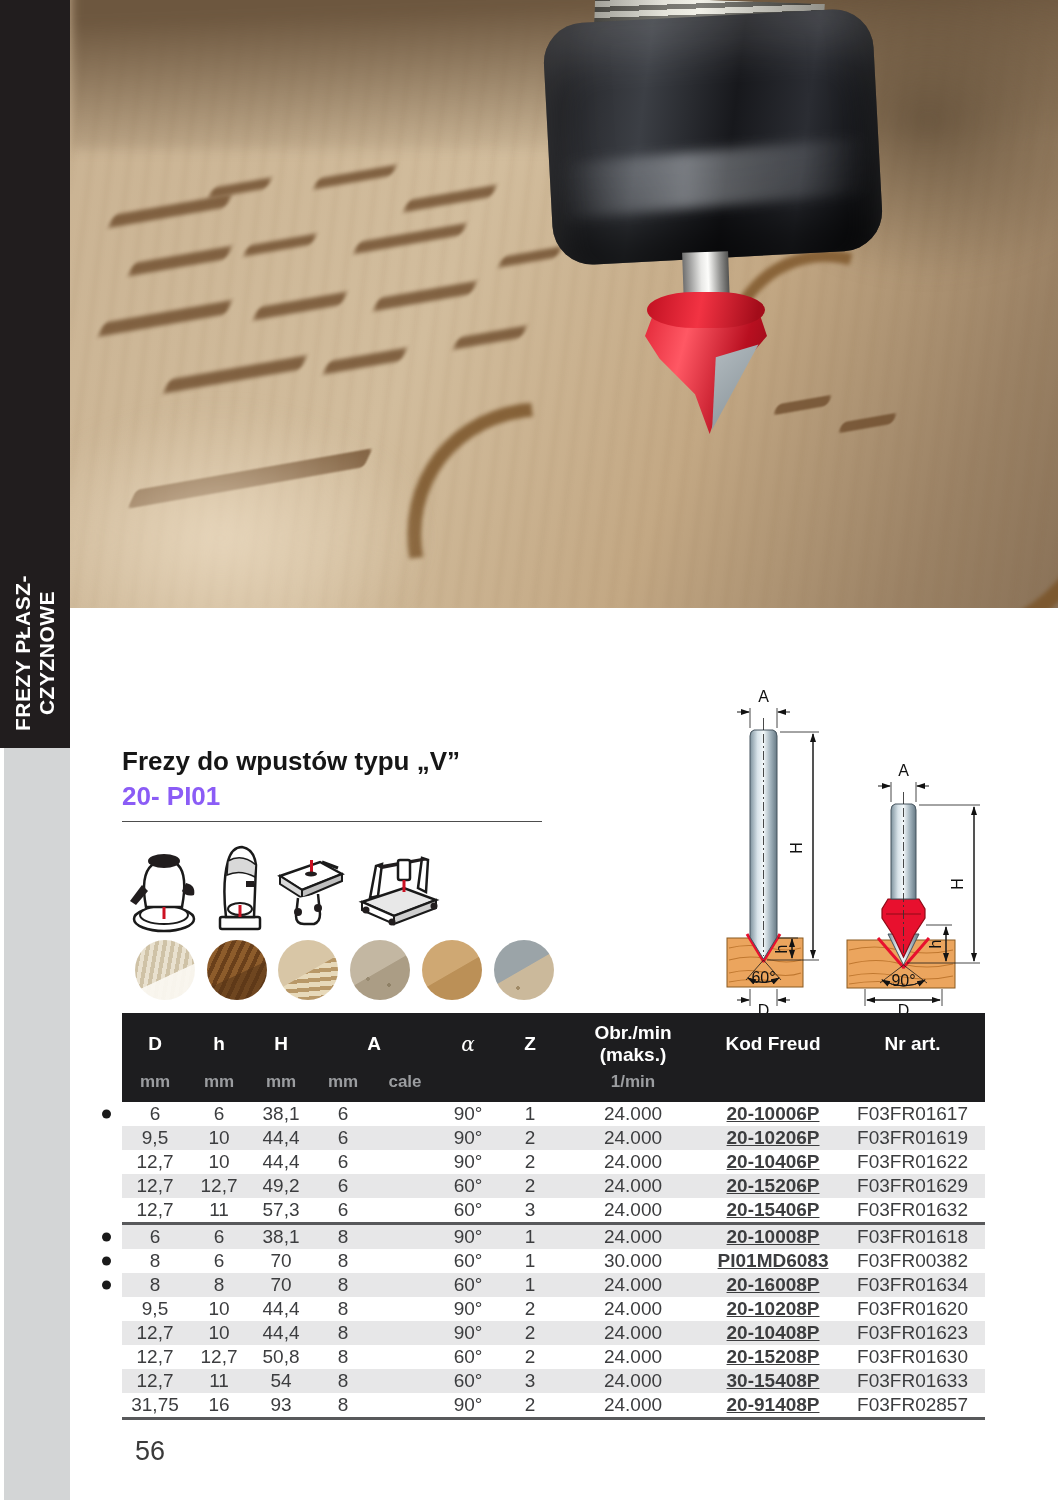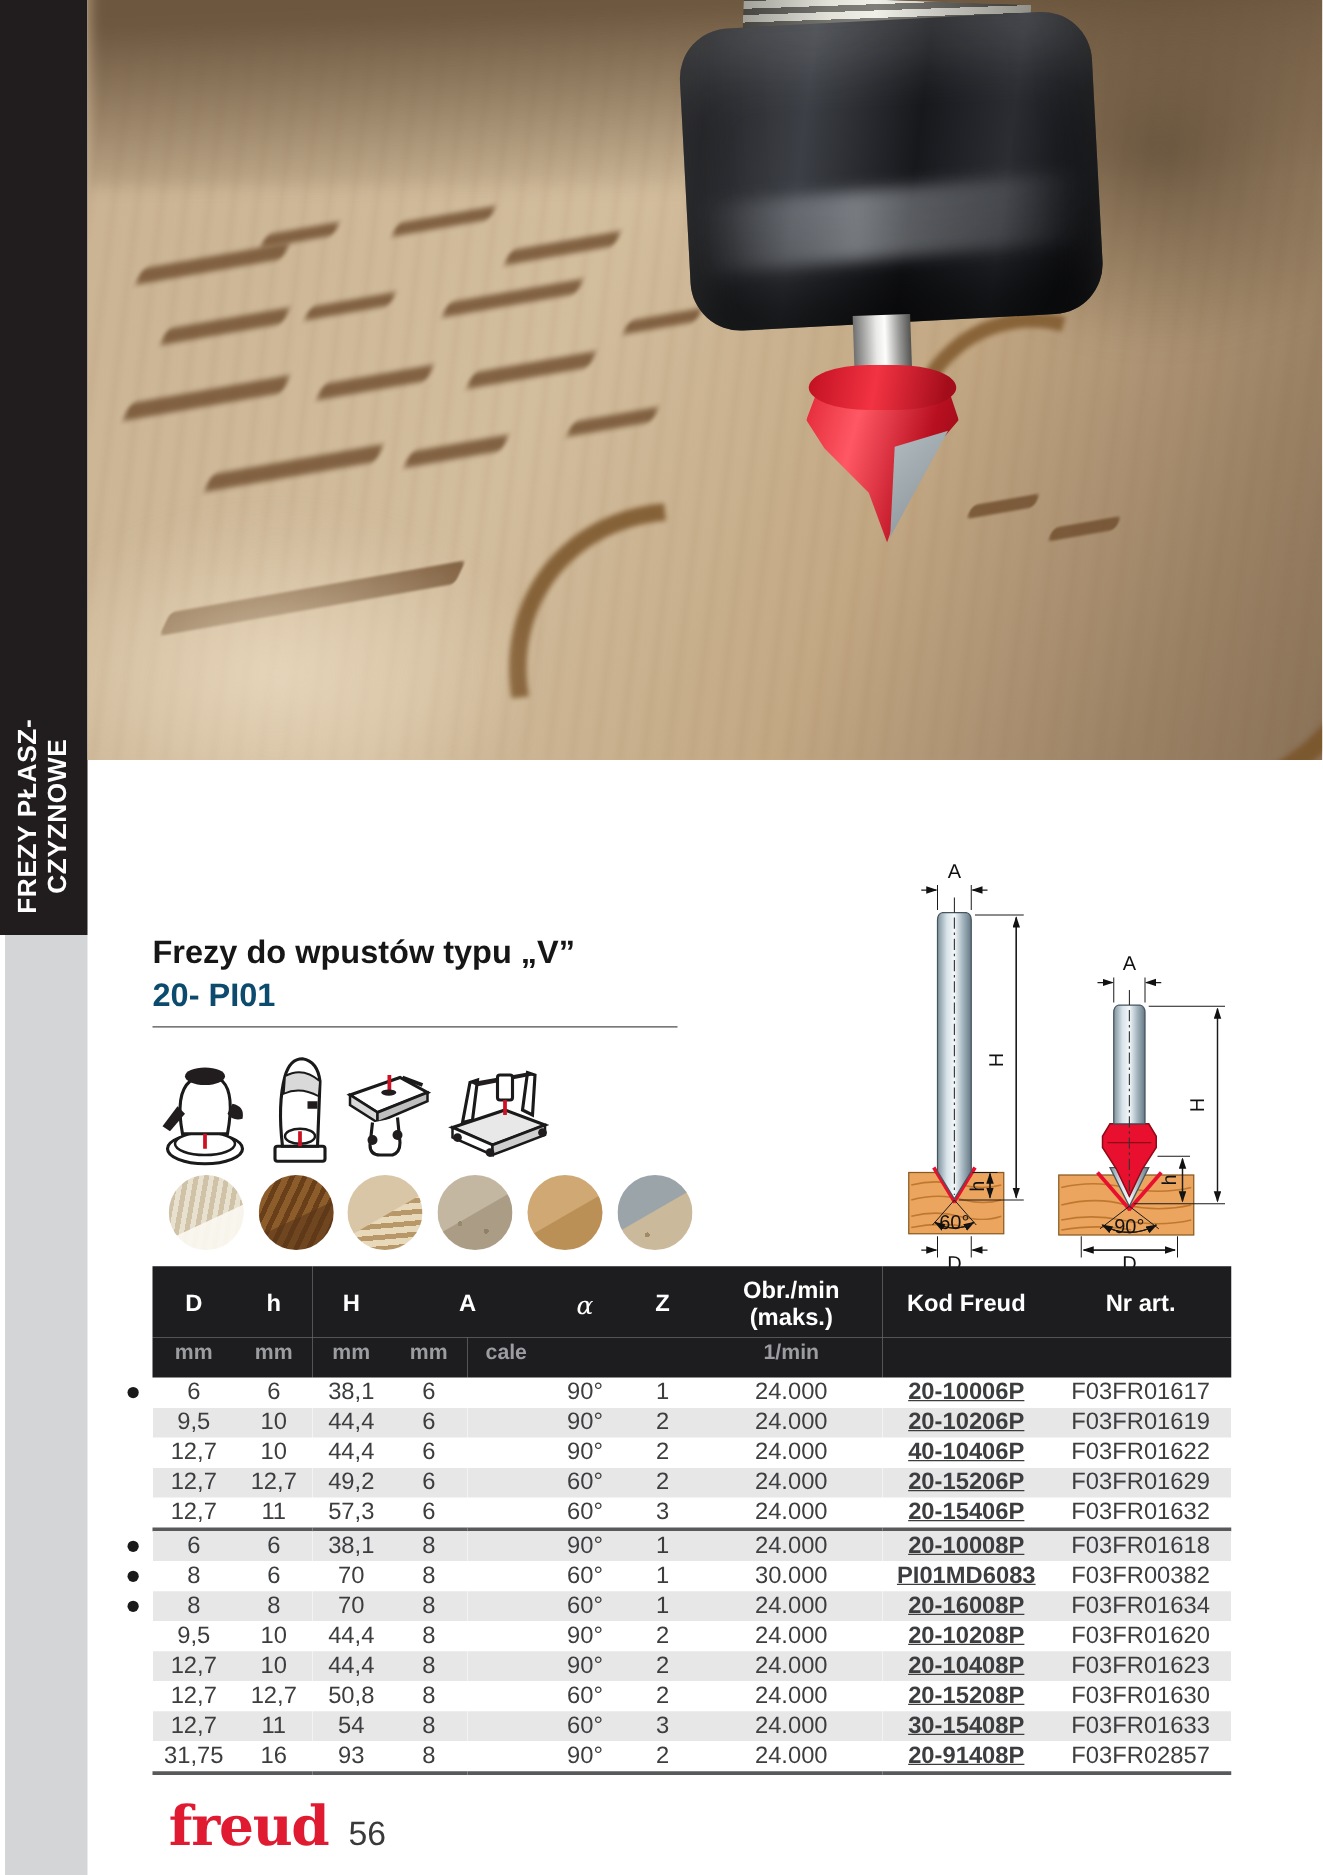--- a/index.html
+++ b/index.html
@@ -54,21 +54,21 @@
       clip-path:polygon(58% 46%,93% 37%,55% 97%);
       background:linear-gradient(135deg,#d9dee0,#aab3b8 55%,#7f8a90);}
 
   
   .banner{position:absolute;left:70px;top:608px;width:988px;height:76px;background:#211d1e;}
   .banner .t{position:absolute;left:52px;top:50%;transform:translateY(-50%);
       color:#fff;font-size:28px;font-weight:bold;letter-spacing:.5px;}
 
   
   .h1{position:absolute;left:122px;top:746px;font-size:26px;font-weight:bold;color:#161616;}
-  .h2{position:absolute;left:122px;top:781px;font-size:26px;font-weight:bold;color:#0c4a6e;text-align:right;}
+  .h2{position:absolute;left:122px;top:781px;font-size:26px;font-weight:bold;color:#8b5cf6;text-align:right;}
   .rule{position:absolute;left:122px;top:821px;width:420px;height:1px;background:#4d4d4d;}
 
   
   .mico{position:absolute;}
   .mico svg{display:block;}
 
   
   .swatch{position:absolute;top:940px;width:60px;height:60px;border-radius:50%;overflow:hidden;}
   .sw-soft{background:
       linear-gradient(155deg,rgba(255,255,255,0) 58%,rgba(250,247,240,.95) 59%),
@@ -402,21 +402,21 @@
           </tr>
           <tr>
             <td>12,7</td>
             <td>10</td>
             <td>44,4</td>
             <td>6</td>
             <td></td>
             <td>90°</td>
             <td>2</td>
             <td>24.000</td>
-            <td class="kod">40-10406P</td>
+            <td class="kod">20-10406P</td>
             <td class="nr">F03FR01622</td>
           </tr>
           <tr class="shade">
             <td>12,7</td>
             <td>12,7</td>
             <td>49,2</td>
             <td>6</td>
             <td></td>
             <td>60°</td>
             <td>2</td>
@@ -530,17 +530,16 @@
             <td>2</td>
             <td>24.000</td>
             <td class="kod">20-91408P</td>
             <td class="nr">F03FR02857</td>
           </tr>
         </tbody>
     </table>
   </div>
 
   <div class="footer">
-    <span class="logo">freud</span>
     <span class="pageno">56</span>
   </div>
 
 </div>
 
 </body></html>

